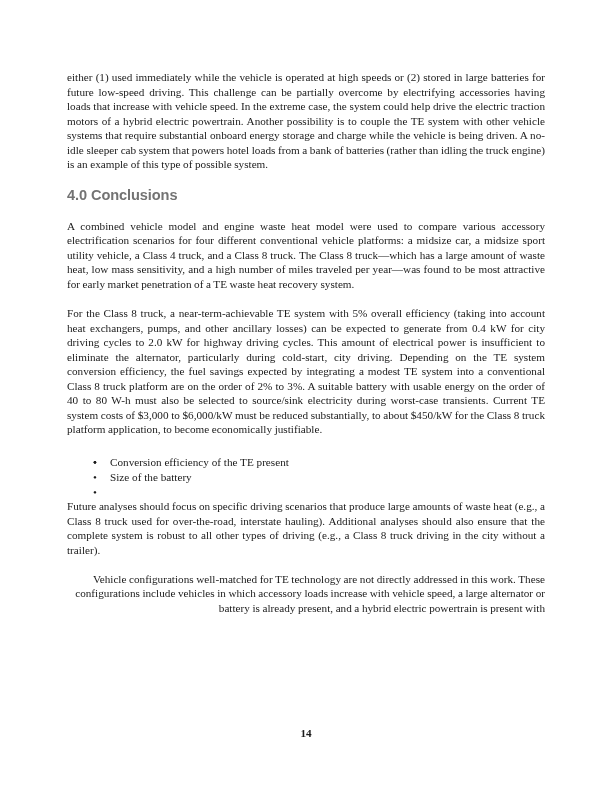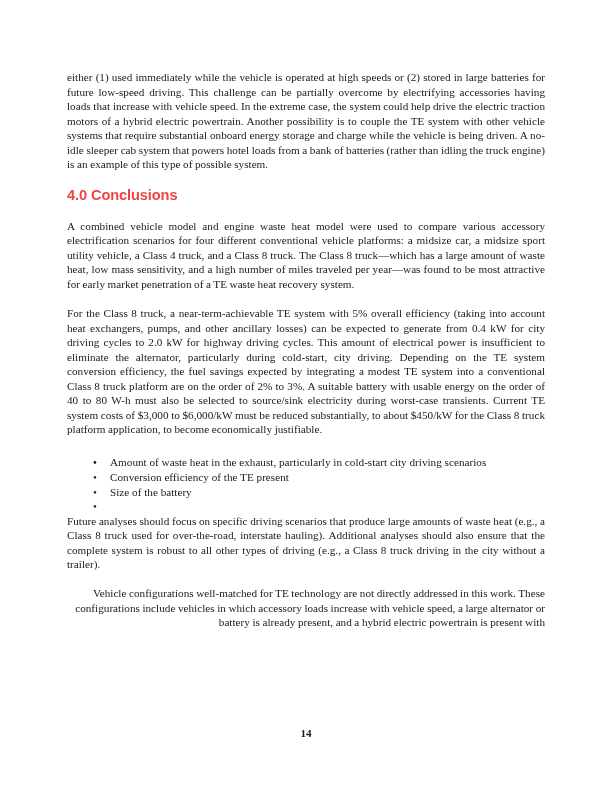--- a/index.html
+++ b/index.html
@@ -48,21 +48,21 @@
   p.body-para.nojust {
     text-align: right;
   }
 
   h2.section-heading {
     font-family: "Liberation Sans", "DejaVu Sans", sans-serif;
     font-size: 14.6px;
     font-weight: bold;
     line-height: 18px;
     margin: 9px 0 14.5px 0;
-    color: #ef4444;
+    color: #737373;
     letter-spacing: -0.1px;
   }
 
   ul.bullet-list {
     list-style: none;
     margin: 0 0 14.5px 0;
     padding: 0;
   }
 
   ul.bullet-list li {
@@ -119,21 +119,20 @@
 
 
     <div class="spacer-before-list"></div>
 
     <ul class="bullet-list">
       <li>
         <span class="bullet-marker">•</span>
       </li>
       <li>
         <span class="bullet-marker">•</span>
-        <span>Amount of waste heat in the exhaust, particularly in cold-start city driving scenarios</span>
       </li>
       <li>
         <span class="bullet-marker">•</span>
         <span>Conversion efficiency of the TE present</span>
       </li>
       <li>
         <span class="bullet-marker">•</span>
         <span>Size of the battery</span>
       </li>
       <li>

